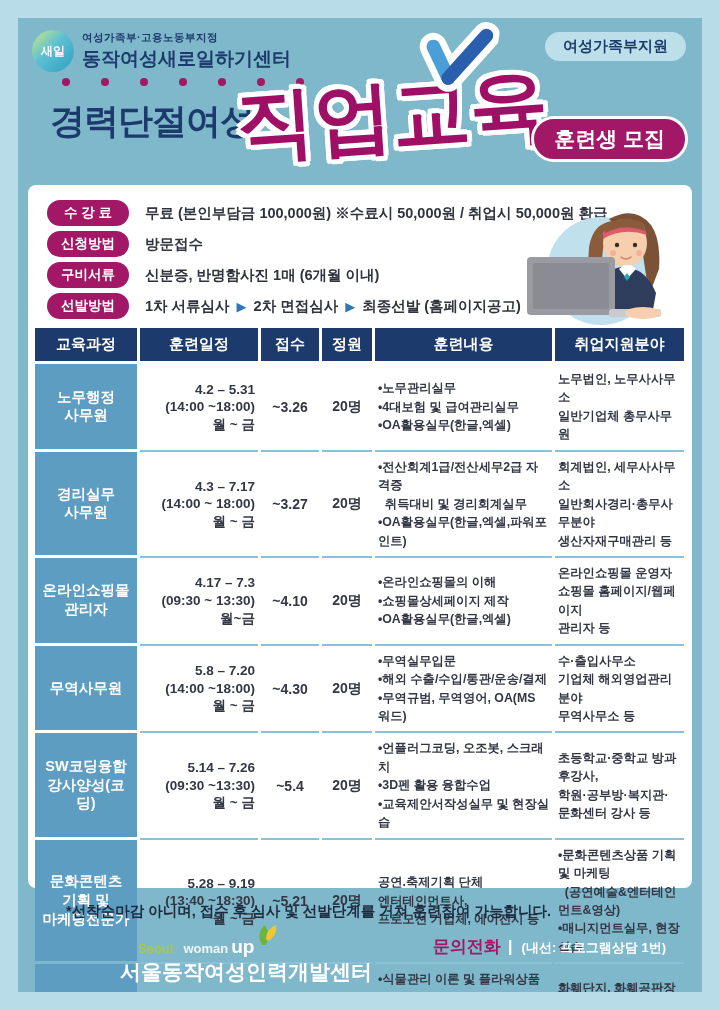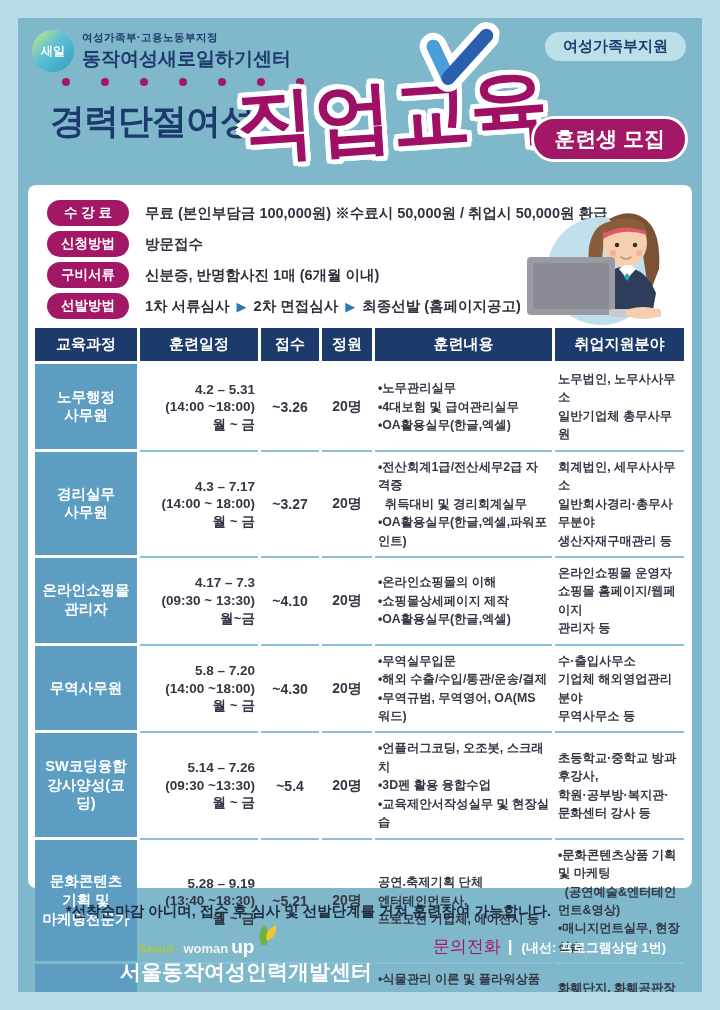--- a/index.html
+++ b/index.html
@@ -74,21 +74,21 @@
   .footer-main { display:flex; align-items:flex-start; }
   .org-block { margin-left:68px; position:relative; }
   .org-logo { display:flex; align-items:flex-end; position:relative; margin-left:6px;padding-left:36px; }
   .org-seoul { color:#a8c84e; font-size:13px; font-weight:700; line-height:1; }
   .org-woman { color:#eef6ee; font-size:13px; font-weight:700; line-height:1; margin-left:10px; }
   .org-up { color:#fff; font-size:19px; font-weight:800; line-height:0.9; margin-left:3px; }
   .leaf-icon { position:relative; top:-8px; left:-2px; }
   .org-name { color:#fff; font-size:21px; font-weight:800; margin-top:3px; margin-left:24px; }
   .contact-block { margin-left:auto; margin-right:26px; padding-top:6px; }
   .contact-line1 { display:flex; align-items:baseline; }
-  .phone-label { color:#a31866; font-size:17px; font-weight:400; }
+  .phone-label { color:#a31866; font-size:17px; font-weight:700; }
   .phone-sep { color:#fff; font-size:17px; font-weight:700; margin:0 7px; }
   .phone-number { color:#fff; font-size:23px; font-weight:700; letter-spacing:0.5px; }
   .phone-ext { color:#fff; font-size:13px; font-weight:700; margin-left:2px; }
 </style>
 </head>
 <body>
 
 <div class="frame">
   <div class="poster">
 

